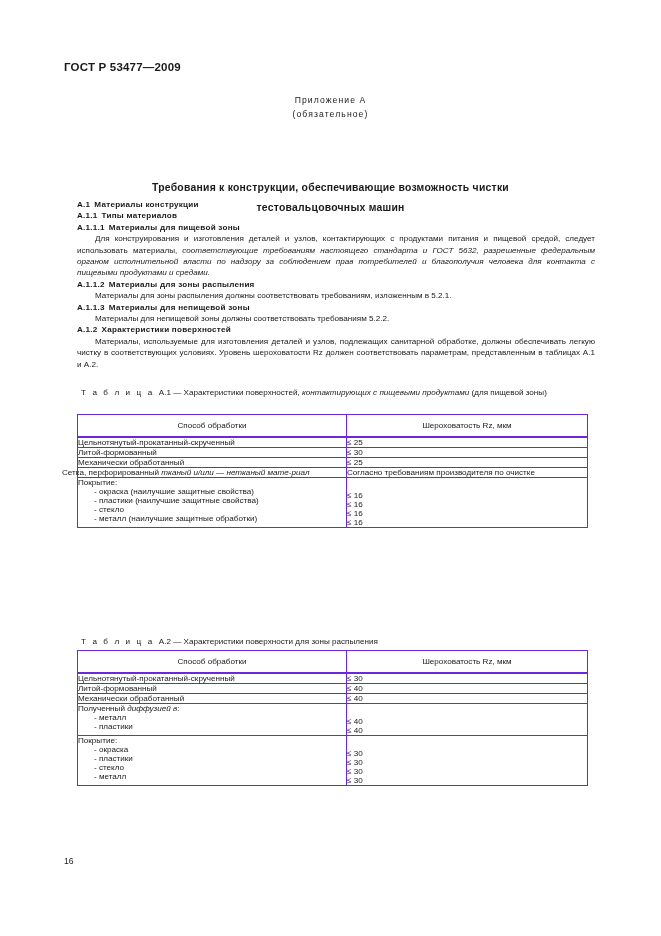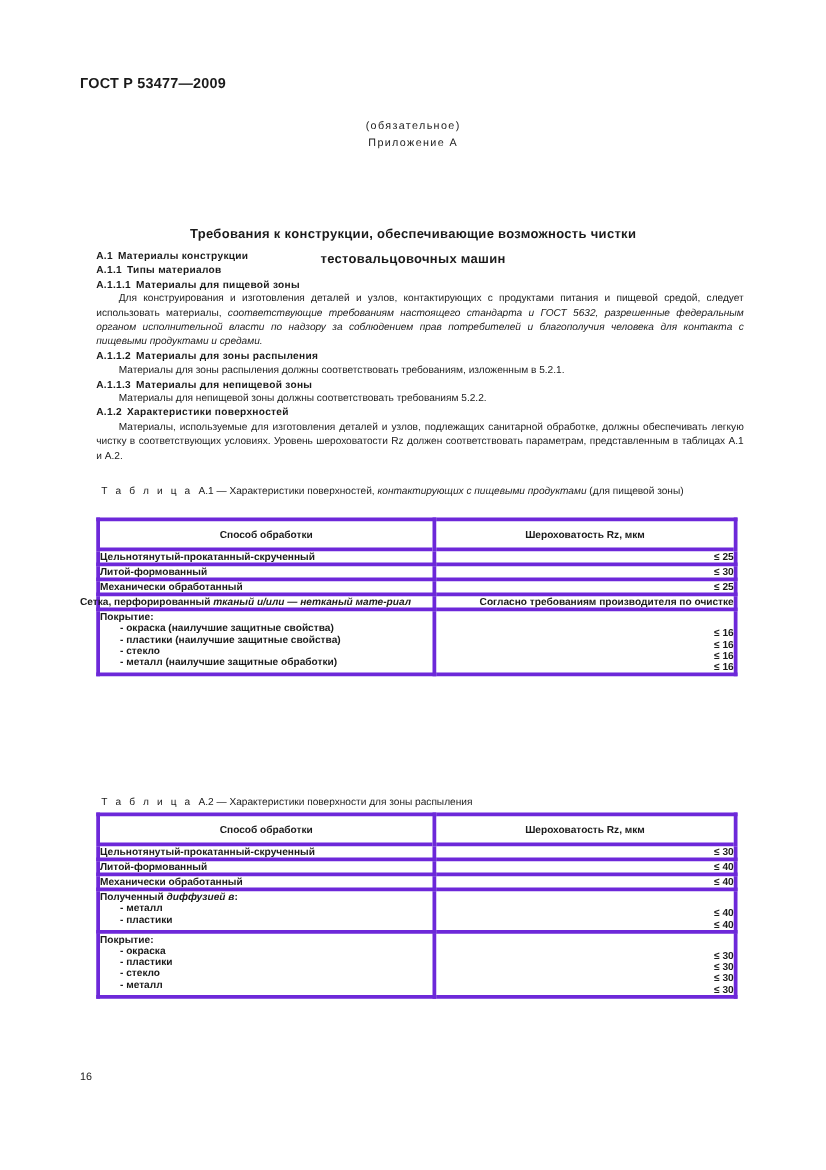--- a/index.html
+++ b/index.html
@@ -93,36 +93,36 @@
   }
 
   
   table.gost {
     border-collapse: collapse;
     width: 510px;
     table-layout: fixed;
     font-size: 8.1px;
   }
   table.gost td, table.gost th {
-    border: 3px solid #6d28d9;
+    border: 1px solid #6d28d9;
     padding: 0;
     vertical-align: top;
-    font-weight: bold;
+    font-weight: normal;
   }
   table.gost thead th {
     text-align: center;
     padding: 6px 4px 6px 4px;
     font-size: 8.1px;
     border-bottom-width: 2px;
   }
   td.c1 {
     padding: 4px 6px 4px 22px;
   }
   td.c2 {
-    text-align: right;
+    text-align: left;
     padding: 4px 4px 4px 4px;
   }
   td.c2.multi { padding-top: 4px; }
   .sub-line { display:block; padding-left: 16px; }
   .val-line { display:block; }
   .blank-line { display:block; visibility:hidden; }
   .hang {
     padding-left: 22px;
     text-indent: -16px;
   }
@@ -162,22 +162,22 @@
   }
 </style>
 </head>
 <body>
 
 <div class="page">
 
   <div class="doc-header">ГОСТ Р 53477—2009</div>
 
   <div class="annex-block">
+    <div>Приложение А</div>
     <div>(обязательное)</div>
-    <div>Приложение А</div>
   </div>
 
   <div class="main-title">
     <div>Требования к конструкции, обеспечивающие возможность чистки</div>
     <div>тестовальцовочных машин</div>
   </div>
 
   <div class="content">
 
     <div class="h-sub">

